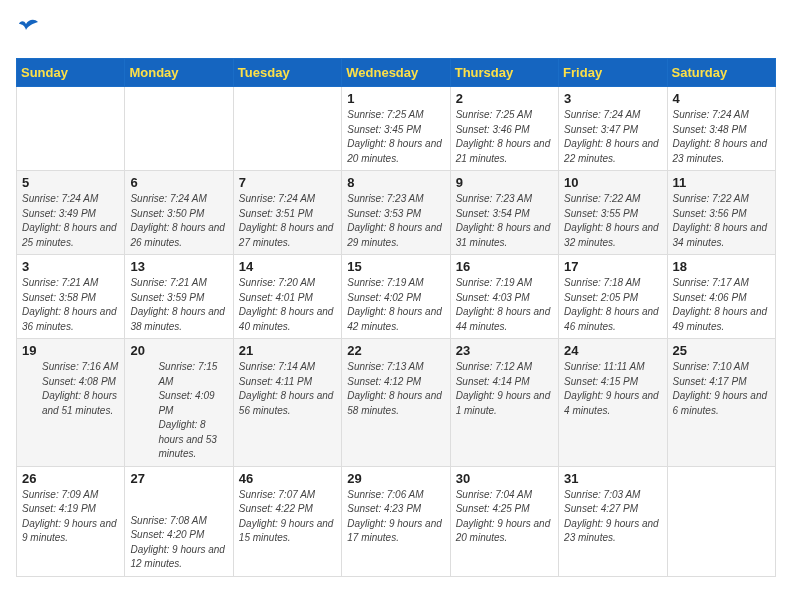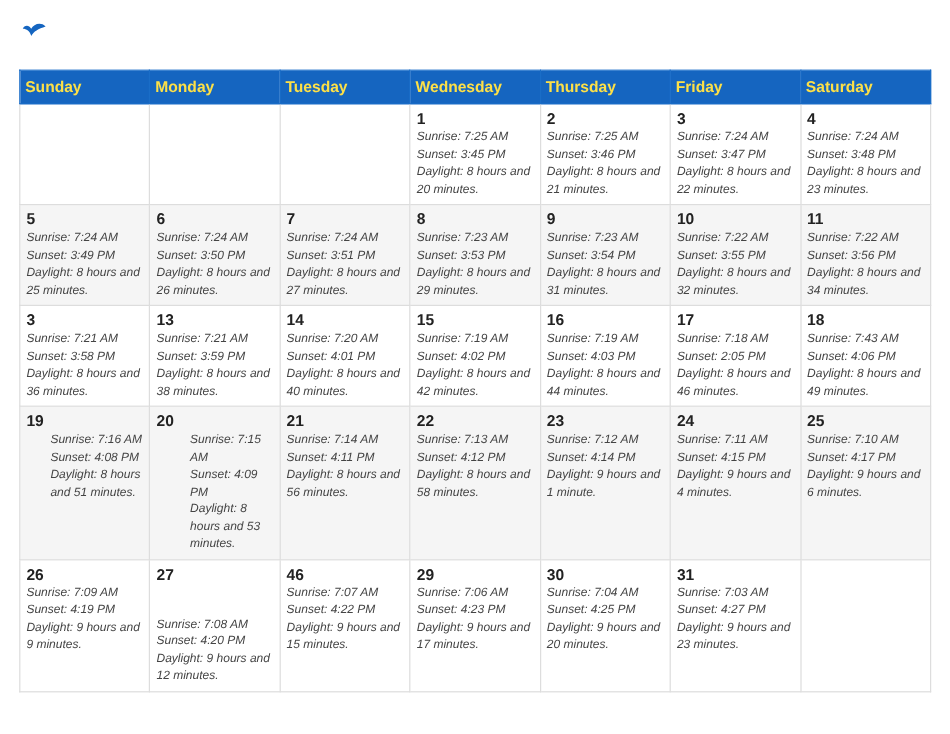--- a/index.html
+++ b/index.html
@@ -228,21 +228,21 @@
 Daylight: 8 hours and 44 minutes.</div>
         </td>
         <td>
           <span class="day-number">17</span>
           <div class="day-info" style="white-space: pre-line;">Sunrise: 7:18 AM
 Sunset: 2:05 PM
 Daylight: 8 hours and 46 minutes.</div>
         </td>
         <td>
           <span class="day-number">18</span>
-          <div class="day-info" style="white-space: pre-line;">Sunrise: 7:43 AM
+          <div class="day-info" style="white-space: pre-line;">Sunrise: 7:17 AM
 Sunset: 4:06 PM
 Daylight: 8 hours and 49 minutes.</div>
         </td>
       </tr>
       <tr>
         <td>
           <span class="day-number">19</span>
           <div class="day-info" style="white-space: pre-line; margin-left: 20px;">Sunrise: 7:16 AM
 Sunset: 4:08 PM
 Daylight: 8 hours and 51 minutes.</div>
@@ -266,21 +266,21 @@
 Daylight: 8 hours and 58 minutes.</div>
         </td>
         <td>
           <span class="day-number">23</span>
           <div class="day-info" style="white-space: pre-line;">Sunrise: 7:12 AM
 Sunset: 4:14 PM
 Daylight: 9 hours and 1 minute.</div>
         </td>
         <td>
           <span class="day-number">24</span>
-          <div class="day-info" style="white-space: pre-line;">Sunrise: 7:11 AM
+          <div class="day-info" style="white-space: pre-line;">Sunrise: 11:11 AM
 Sunset: 4:15 PM
 Daylight: 9 hours and 4 minutes.</div>
         </td>
         <td>
           <span class="day-number">25</span>
           <div class="day-info" style="white-space: pre-line;">Sunrise: 7:10 AM
 Sunset: 4:17 PM
 Daylight: 9 hours and 6 minutes.</div>
         </td>
       </tr>

